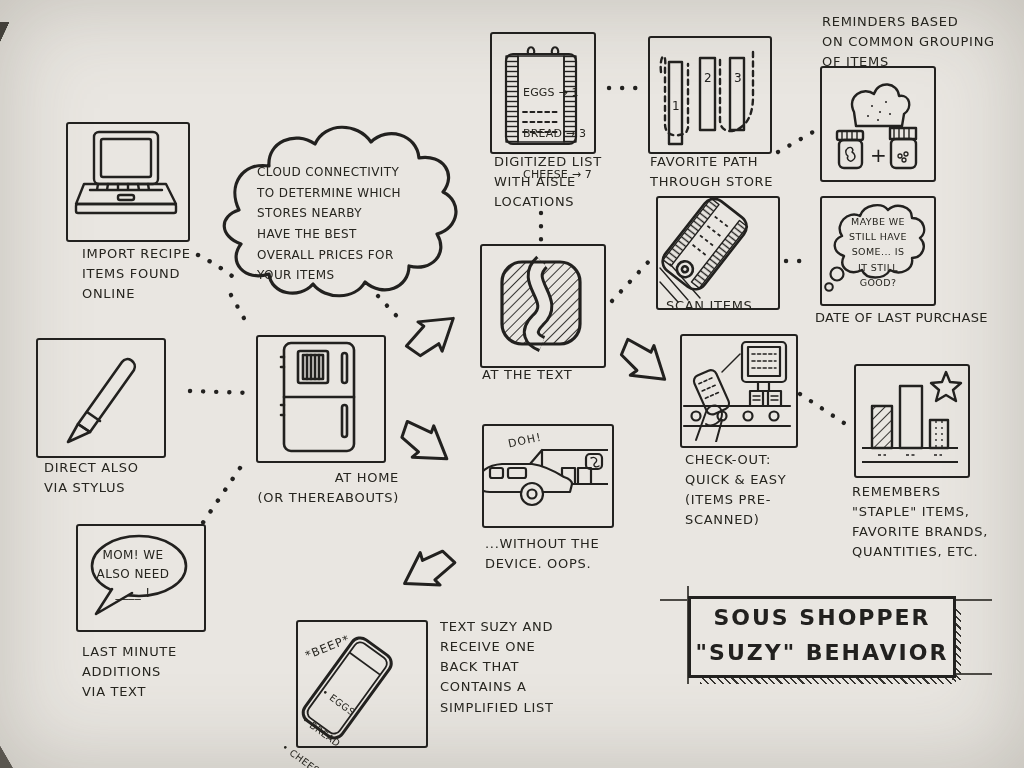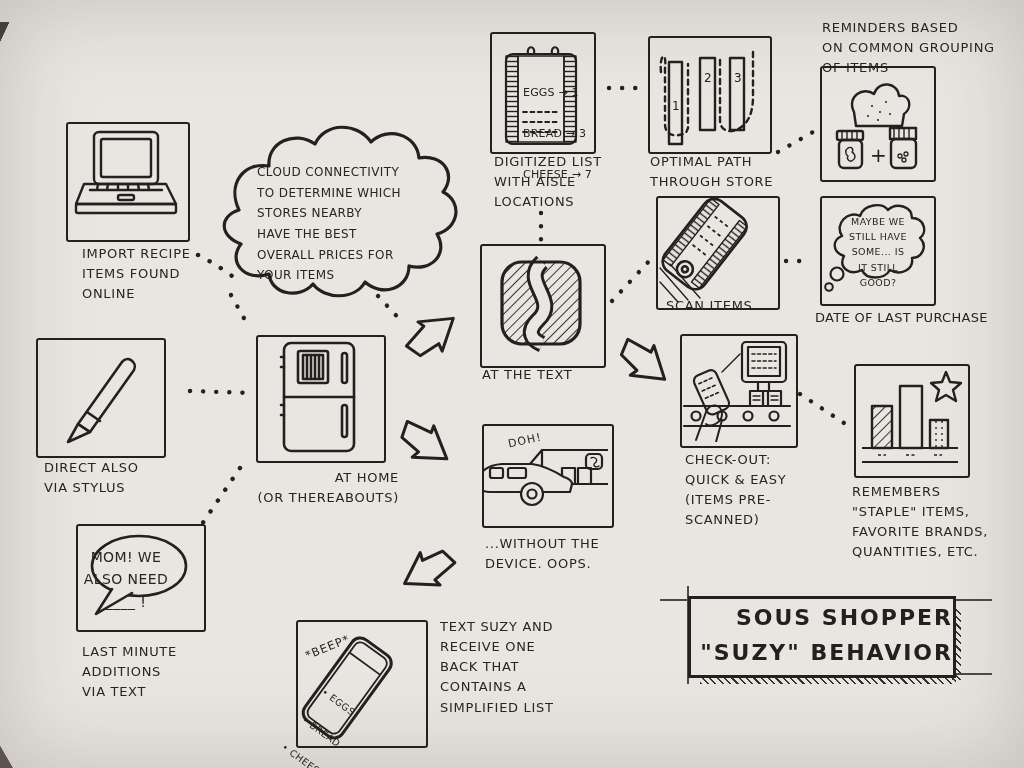--- a/index.html
+++ b/index.html
@@ -11,21 +11,21 @@
   .cap{position:absolute;font-size:13px;line-height:1.55;letter-spacing:.7px;
        white-space:pre-line;color:#26251f;}
   .cap.center{text-align:right;}
   .small-hand{position:absolute;white-space:pre-line;color:#26251f;letter-spacing:.4px;}
   .itemlist span{display:block;}
   .itemlist span::before{content:"";}
   .bullet span::before{content:"• ";}
   .overlay{position:absolute;left:0;top:0;pointer-events:none;}
   .title-block{position:absolute;left:688px;top:596px;width:262px;height:76px;
                border:3px solid #22211f;background:#e9e6e1;text-align:center;z-index:3;}
-  .title-line{font-weight:bold;font-size:22px;letter-spacing:2px;line-height:33px;margin-top:2px;text-align:right;}
+  .title-line{font-weight:bold;font-size:22px;letter-spacing:2px;line-height:33px;margin-top:2px;}
   .hatchshadow{position:absolute;background:repeating-linear-gradient(45deg,#35332f 0 1.6px,transparent 1.6px 5.2px);z-index:2;}
   .guide{position:absolute;background:#4c4a45;z-index:1;}
   .corner{position:absolute;z-index:5;}
 </style>
 </head>
 <body>
 
 <div id="canvas">
 
   
@@ -129,21 +129,21 @@
   </div>
   <div class="cap center" style="left:239px;top:468px;width:160px">AT HOME
 (OR THEREABOUTS)</div>
 
   
   <div class="panel" style="left:76px;top:524px;width:126px;height:104px">
     <svg width="122" height="100" viewBox="0 0 122 100">
       <ellipse cx="61" cy="40" rx="47" ry="30" fill="#e9e6e1" stroke="#22211f" stroke-width="2.6"></ellipse>
       <path d="M34,63 L18,88 L54,67" fill="#e9e6e1" stroke="#22211f" stroke-width="2.6" stroke-linecap="round" stroke-linejoin="round"></path>
     </svg>
-    <div class="small-hand" style="left:1px;top:20px;width:94px;text-align:center;font-size:14px;line-height:1.6">MOM! WE
+    <div class="small-hand" style="left:8px;top:20px;width:94px;text-align:center;font-size:12px;line-height:1.6">MOM! WE
 ALSO NEED
 ____ !</div>
   </div>
   <div class="cap" style="left:82px;top:642px">LAST MINUTE
 ADDITIONS
 VIA TEXT</div>
 
   
   <div class="panel" style="left:296px;top:620px;width:128px;height:124px">
     <svg width="124" height="120" viewBox="0 0 124 120">
@@ -234,21 +234,21 @@
         <path d="M70,22 L70,82 C70,93 80,96 90,90"></path>
         <path d="M103,14 L103,58 C103,74 99,84 90,90"></path>
       </g>
       <g font-family="DejaVu Sans" font-size="12" fill="#22211f">
         <text x="22" y="72">1</text>
         <text x="54" y="44">2</text>
         <text x="84" y="44">3</text>
       </g>
     </svg>
   </div>
-  <div class="cap" style="left:650px;top:152px">OPTIMAL PATH
+  <div class="cap" style="left:650px;top:152px">FAVORITE PATH
 THROUGH STORE</div>
 
   
   <div class="panel" style="left:656px;top:196px;width:120px;height:110px;overflow:hidden">
     <svg width="116" height="106" viewBox="0 0 116 106">
       <g stroke="#22211f" stroke-width="1.4" stroke-linecap="round">
         <path d="M2,70 L30,102 M2,84 L20,104 M12,66 L42,100" fill="none"></path>
       </g>
       <g transform="translate(54,-4) rotate(38)" fill="none" stroke="#22211f" stroke-width="2.6" stroke-linejoin="round">
         <rect x="0" y="0" width="50" height="88" rx="12"></rect>
@@ -256,21 +256,21 @@
         <rect x="38" y="4" width="10" height="78" fill="url(#pH)" stroke-width="1.4"></rect>
         <path d="M16,16 L34,16 M16,28 L34,28 M16,40 L34,40 M16,52 L34,52" stroke-dasharray="3.5 3" stroke-width="1.8"></path>
         <circle cx="25" cy="76" r="8"></circle>
         <circle cx="25" cy="76" r="3"></circle>
       </g>
     </svg>
   </div>
   <div class="cap" style="left:666px;top:296px">SCAN ITEMS</div>
 
   
-  <div class="cap" style="left:822px;top:18px">REMINDERS BASED
+  <div class="cap" style="left:822px;top:12px">REMINDERS BASED
 ON COMMON GROUPING
 OF ITEMS</div>
   <div class="panel" style="left:820px;top:66px;width:112px;height:112px">
     <svg width="108" height="108" viewBox="0 0 108 108">
       <g fill="none" stroke="#22211f" stroke-width="2.4" stroke-linecap="round" stroke-linejoin="round">
         <path d="M32,44 C24,28 42,18 52,26 C56,12 76,14 77,28 C88,26 91,40 82,46 L80,58 L34,58 Z"></path>
         <g stroke="none" fill="#22211f">
           <circle cx="50" cy="38" r="1"></circle>
             <circle cx="58" cy="44" r="1"></circle>
             <circle cx="64" cy="34" r="1"></circle>

